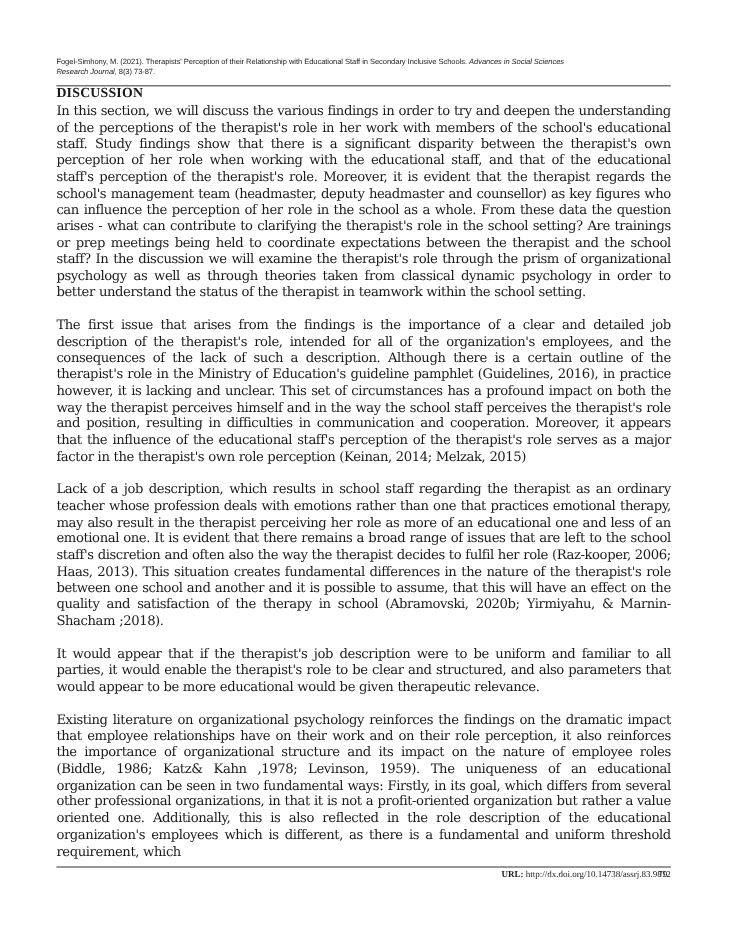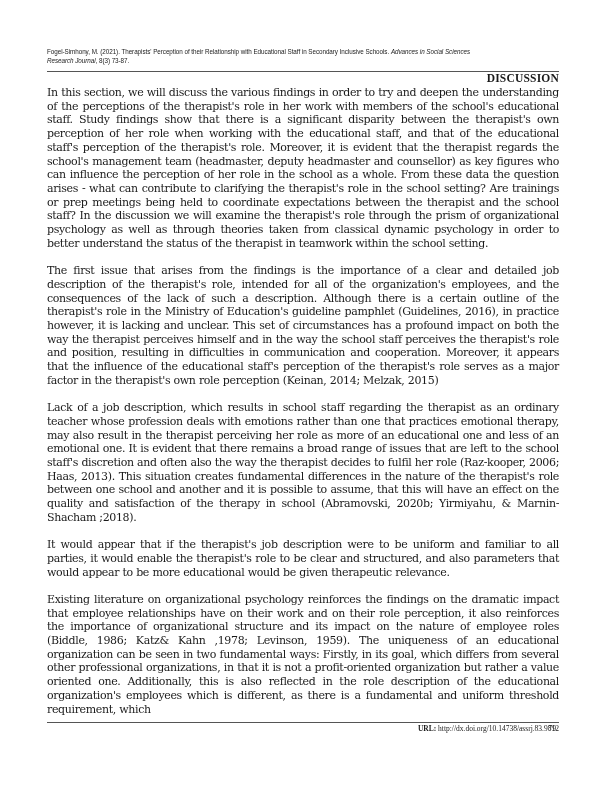--- a/index.html
+++ b/index.html
@@ -32,21 +32,21 @@
       top: 71px;
       width: 512px;
       height: 0;
       border-top: 0.8px solid #555;
     }
     .section-title {
       position: absolute;
       left: 47px;
       top: 72px;
       width: 512px;
-      text-align: right;
+      text-align: left;
       font-family: "Liberation Serif", serif;
       font-weight: bold;
       font-size: 11.5px;
       line-height: 13px;
       letter-spacing: 0.2px;
     }
     .body-text {
       position: absolute;
       left: 47px;
       top: 86px;

